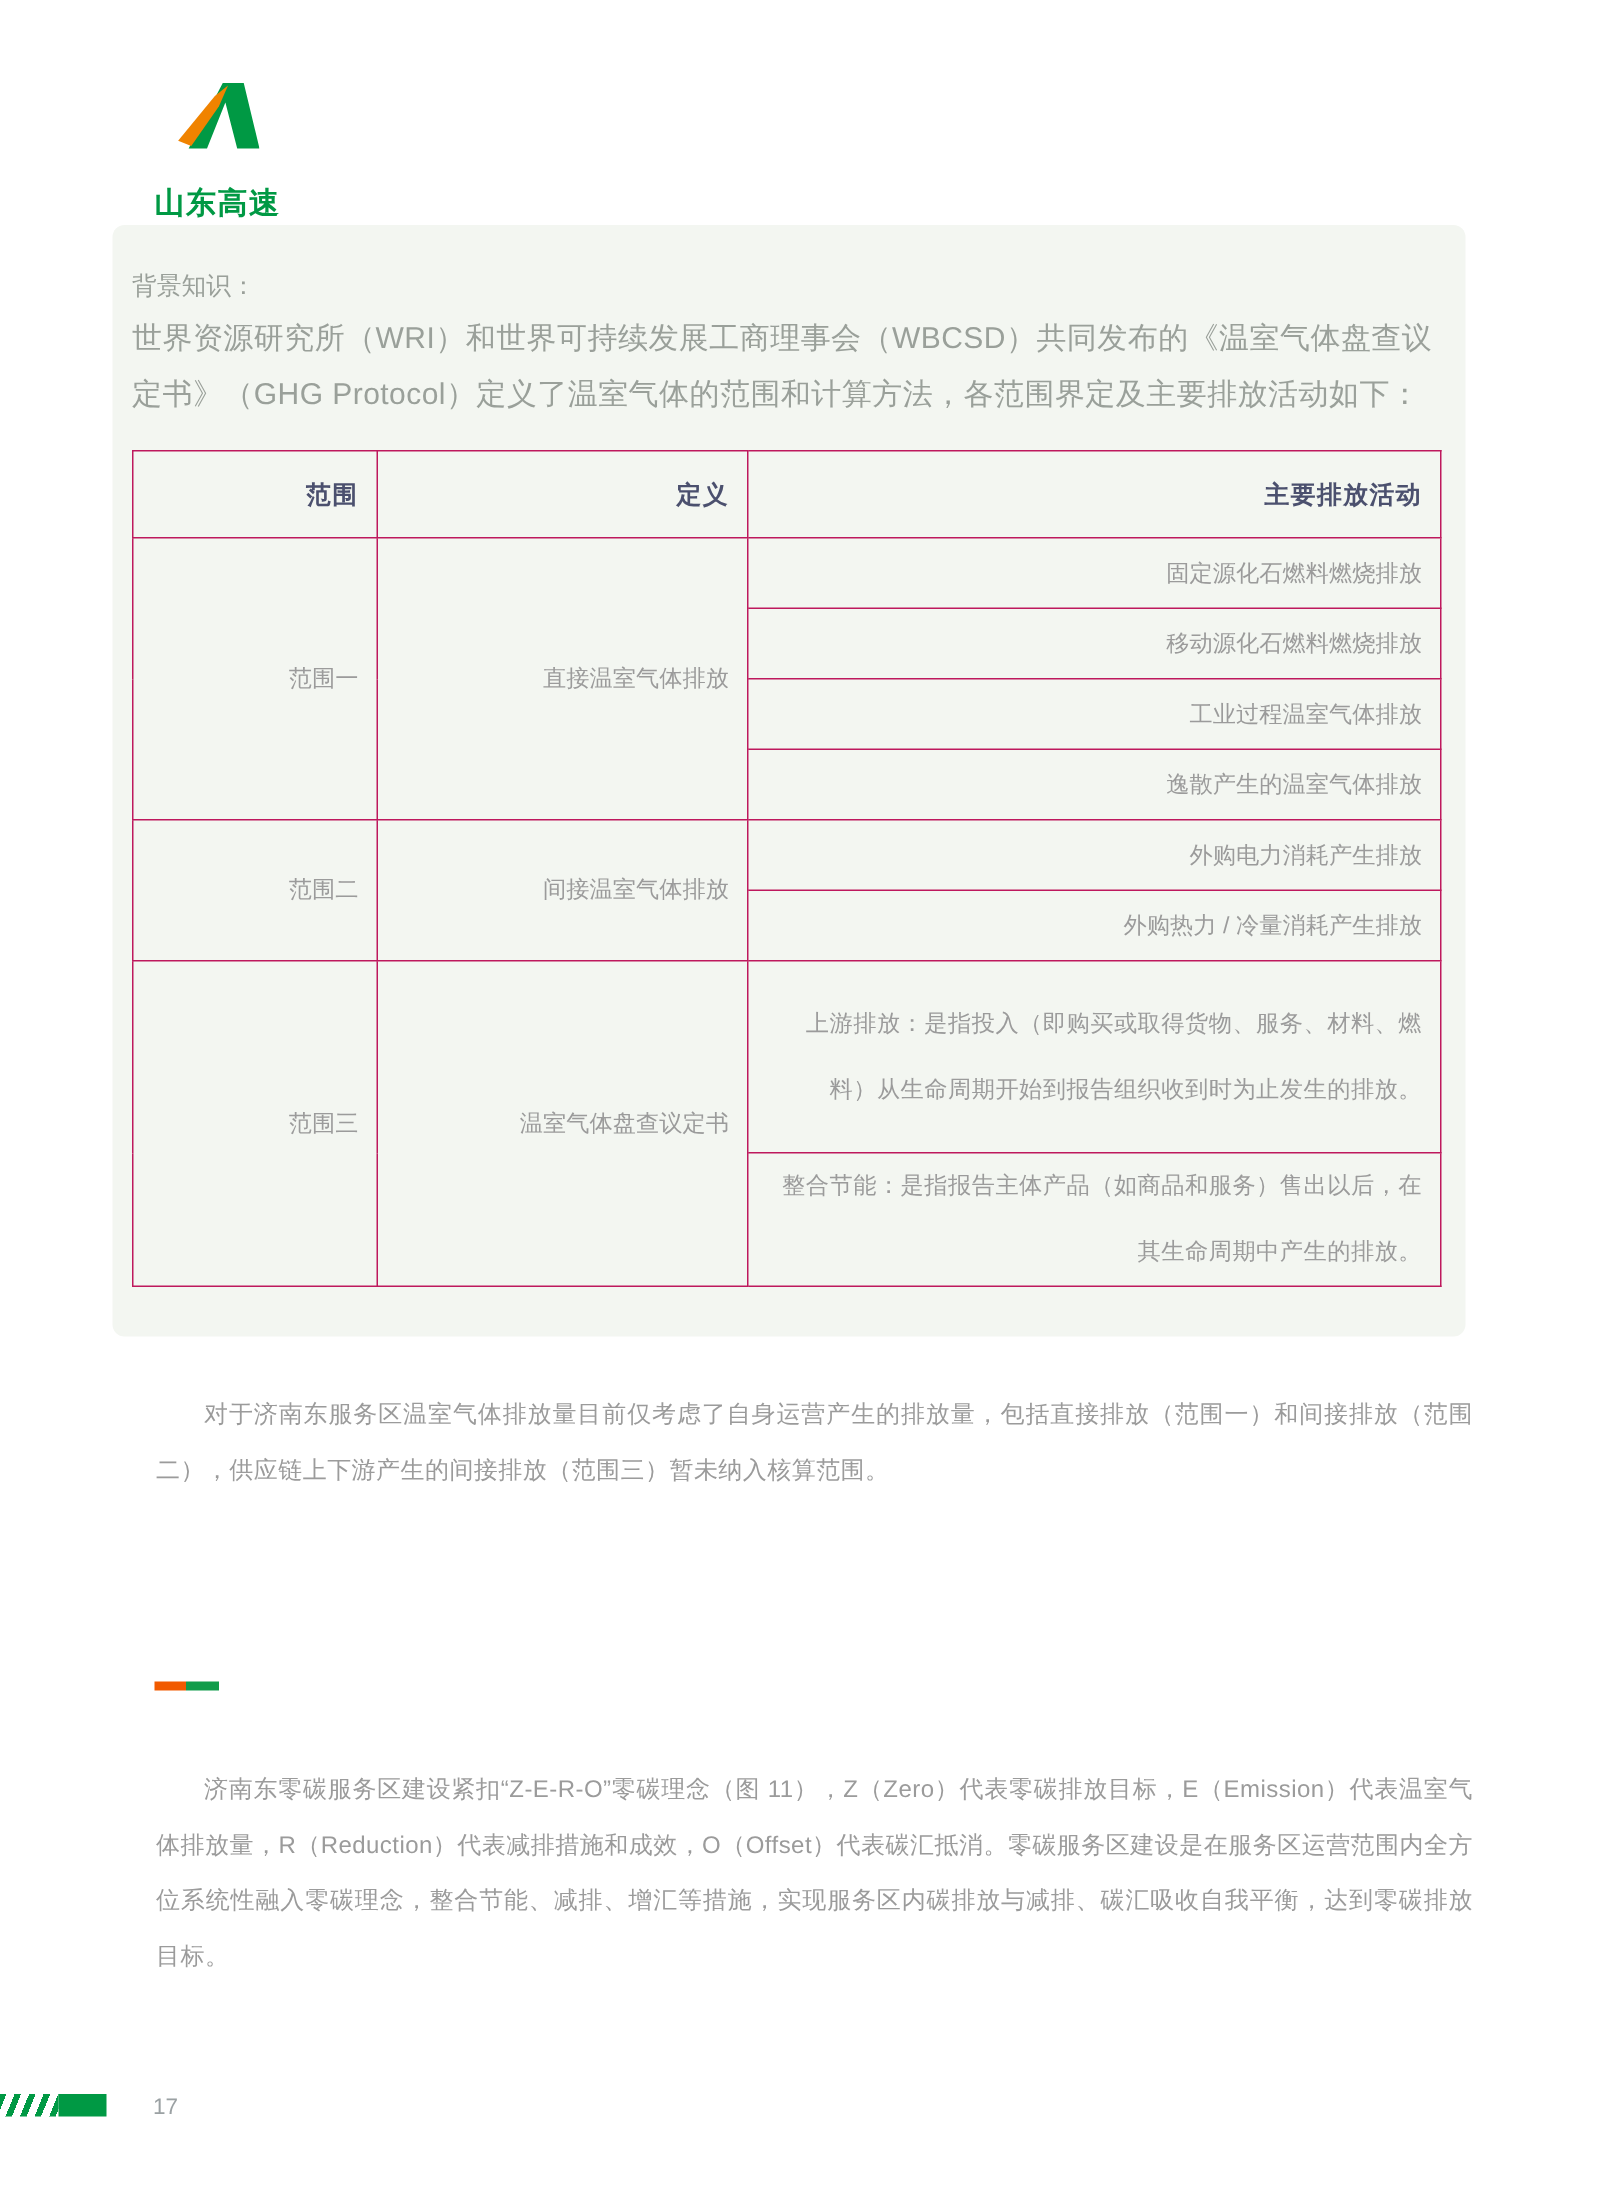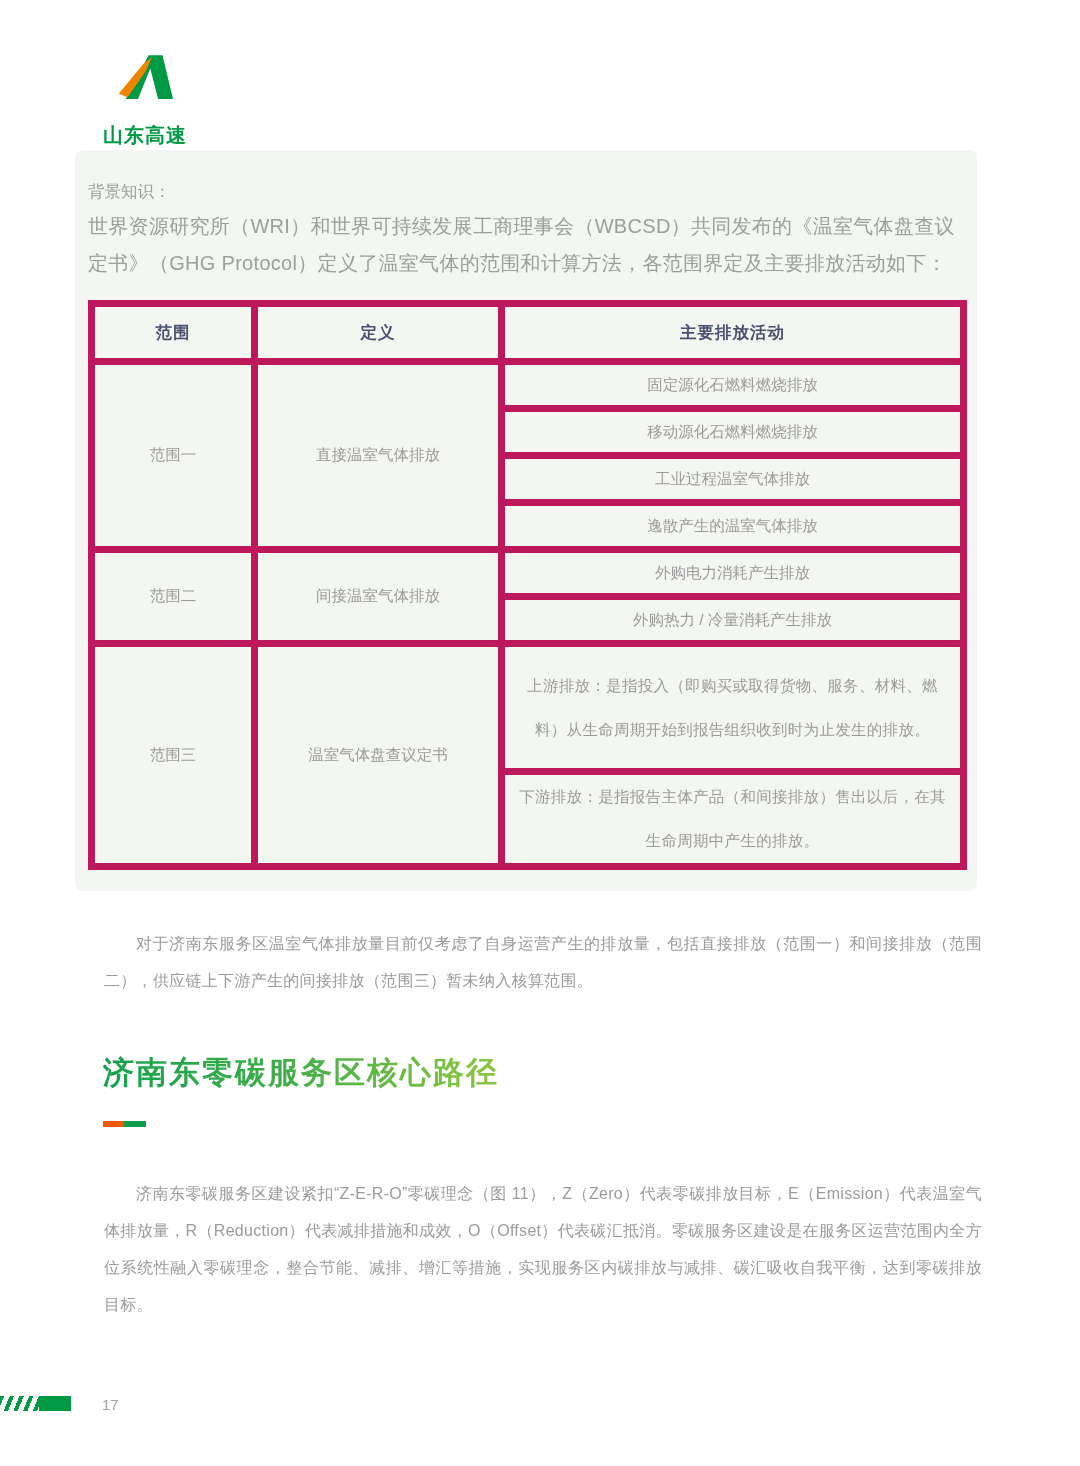--- a/index.html
+++ b/index.html
@@ -24,21 +24,21 @@
   .card-title { color:#9aa09a; font-size:16.5px; line-height:34px; }
   .card-body  { color:#9aa09a; font-size:20px; line-height:37px; letter-spacing:.3px; }
 
   
   table.scope-table {
     border-collapse:collapse; table-layout:fixed;
     width:872px; margin-top:18px;
     color:#9b9b9b; font-size:15.5px;
   }
   .scope-table th, .scope-table td {
-    border:7px solid #be185d; text-align:center; vertical-align:middle;
+    border:1px solid #be185d; text-align:right; vertical-align:middle;
     font-weight:normal; padding:0 12px;
   }
   .scope-table thead th {
     height:58px; color:#4b506e; font-weight:bold; font-size:16.5px; letter-spacing:1px;
   }
   .row-std   { height:47px; }
   .row-up    { height:128px; }
   .row-down  { height:89px; }
   .cell-long { line-height:44px; letter-spacing:.3px; }
 
@@ -129,29 +129,28 @@
         </tr>
         <tr class="row-std">
           <td>外购热力 / 冷量消耗产生排放</td>
         </tr>
         <tr class="row-up">
           <td rowspan="2">范围三</td>
           <td rowspan="2">温室气体盘查议定书</td>
           <td class="cell-long">上游排放：是指投入（即购买或取得货物、服务、材料、燃料）从生命周期开始到报告组织收到时为止发生的排放。</td>
         </tr>
         <tr class="row-down">
-          <td class="cell-long">下游排放：是指报告主体产品（和间接排放）售出以后，在其生命周期中产生的排放。</td>
+          <td class="cell-long">整合节能：是指报告主体产品（如商品和服务）售出以后，在其生命周期中产生的排放。</td>
         </tr>
       </tbody>
     </table>
   </div>
 
   <div class="para para-1">对于济南东服务区温室气体排放量目前仅考虑了自身运营产生的排放量，包括直接排放（范围一）和间接排放（范围二），供应链上下游产生的间接排放（范围三）暂未纳入核算范围。</div>
 
-  <div class="section-heading">济南东零碳服务区核心路径</div>
   <div class="heading-underline">
     <div class="underline-orange"></div>
     <div class="underline-green"></div>
   </div>
 
   <div class="para para-2">济南东零碳服务区建设紧扣“Z-E-R-O”零碳理念（图 11），Z（Zero）代表零碳排放目标，E（Emission）代表温室气体排放量，R（Reduction）代表减排措施和成效，O（Offset）代表碳汇抵消。零碳服务区建设是在服务区运营范围内全方位系统性融入零碳理念，整合节能、减排、增汇等措施，实现服务区内碳排放与减排、碳汇吸收自我平衡，达到零碳排放目标。</div>
 
   <div class="footer-stripe">
     <div class="stripe-hatch"></div>
     <div class="stripe-solid"></div>

